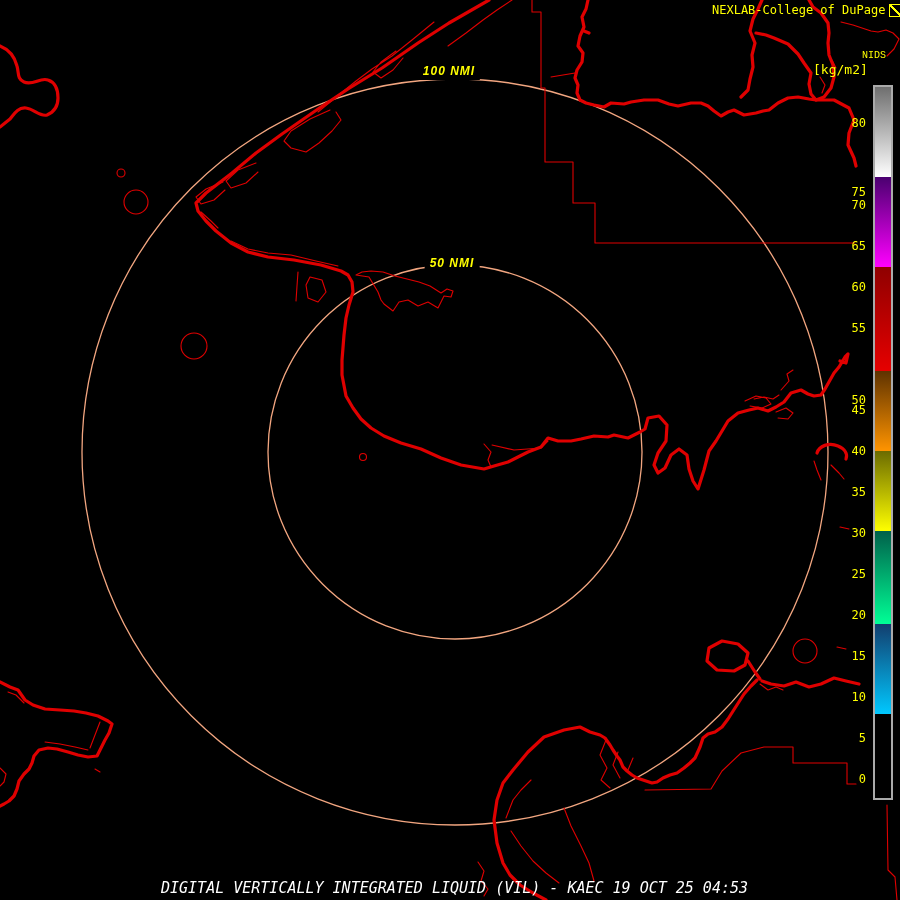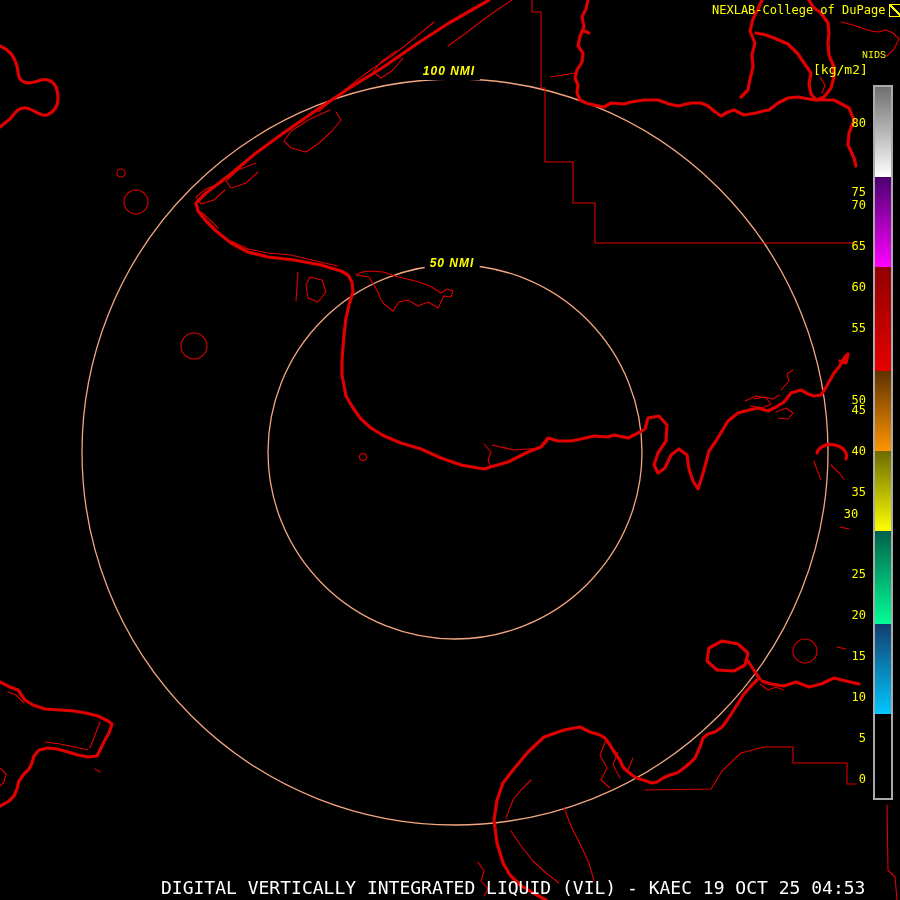--- a/index.html
+++ b/index.html
@@ -21,21 +21,21 @@
   .units-label{left:813px;top:62px;font-size:13px;}
   .ring-label{position:absolute;transform:translate(-50%,-50%);background:var(--background);
               color:var(--label-yellow);font:italic bold 12px "Liberation Sans",sans-serif;
               padding:2px 5px;letter-spacing:1px;white-space:nowrap;}
   .colorbar{position:absolute;left:873px;top:85px;width:16px;height:711px;
             border:2px solid var(--bar-border);background:#000;}
   .seg{width:100%;}
   .tick{position:absolute;left:836px;width:30px;height:16px;text-align:right;
         color:var(--label-yellow);font-size:12px;line-height:16px;}
   .footer-title{position:absolute;left:161px;top:880px;color:var(--text-white);
-                font-size:18px;line-height:16px;white-space:pre;}
+                font-size:15px;line-height:16px;white-space:pre;font-style:italic;}
 </style>
 </head>
 <body>
 
 <div class="page">
 
   <svg class="map-svg" width="900" height="900" viewBox="0 0 900 900">
 
     <circle class="ring" cx="455" cy="452" r="373"></circle>
     <circle class="ring" cx="455" cy="452" r="187"></circle>
@@ -94,21 +94,21 @@
       <div class="tick" style="top: 115px;">80</div>
       <div class="tick" style="top: 156px; margin-top: 28px;">75</div>
       <div class="tick" style="top: 197px;">70</div>
       <div class="tick" style="top: 238px;">65</div>
       <div class="tick" style="top: 279px;">60</div>
       <div class="tick" style="top: 320px;">55</div>
       <div class="tick" style="top: 361px; margin-top: 31px;">50</div>
       <div class="tick" style="top: 402px;">45</div>
       <div class="tick" style="top: 443px;">40</div>
       <div class="tick" style="top: 484px;">35</div>
-      <div class="tick" style="top: 506px; text-align: center;">30</div>
+      <div class="tick" style="top: 525px;">30</div>
       <div class="tick" style="top: 566px;">25</div>
       <div class="tick" style="top: 607px;">20</div>
       <div class="tick" style="top: 648px;">15</div>
       <div class="tick" style="top: 689px;">10</div>
       <div class="tick" style="top: 730px;">5</div>
       <div class="tick" style="top: 771px;">0</div>
     </div>
 
   <div class="footer-title">DIGITAL VERTICALLY INTEGRATED LIQUID (VIL) - KAEC 19 OCT 25 04:53</div>
 

